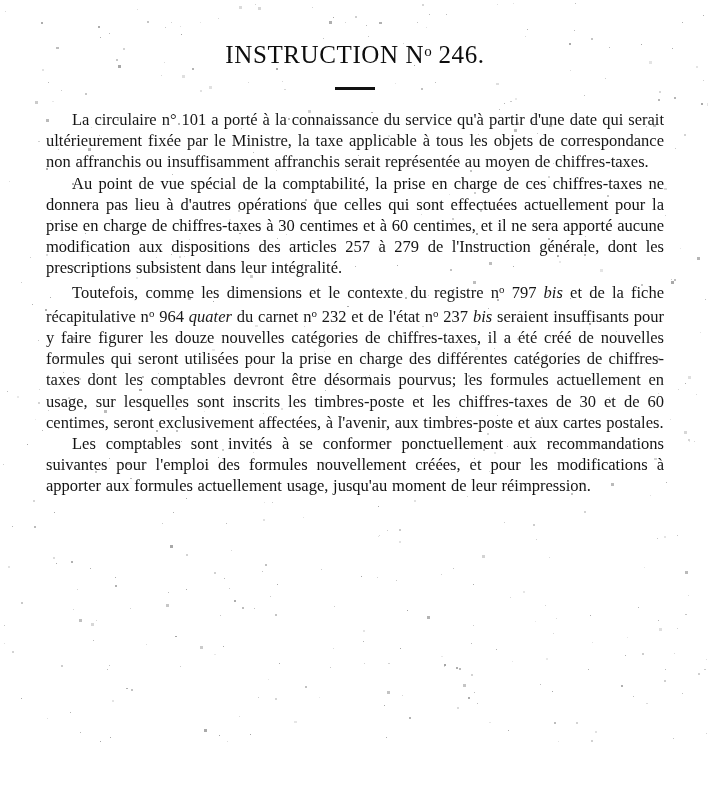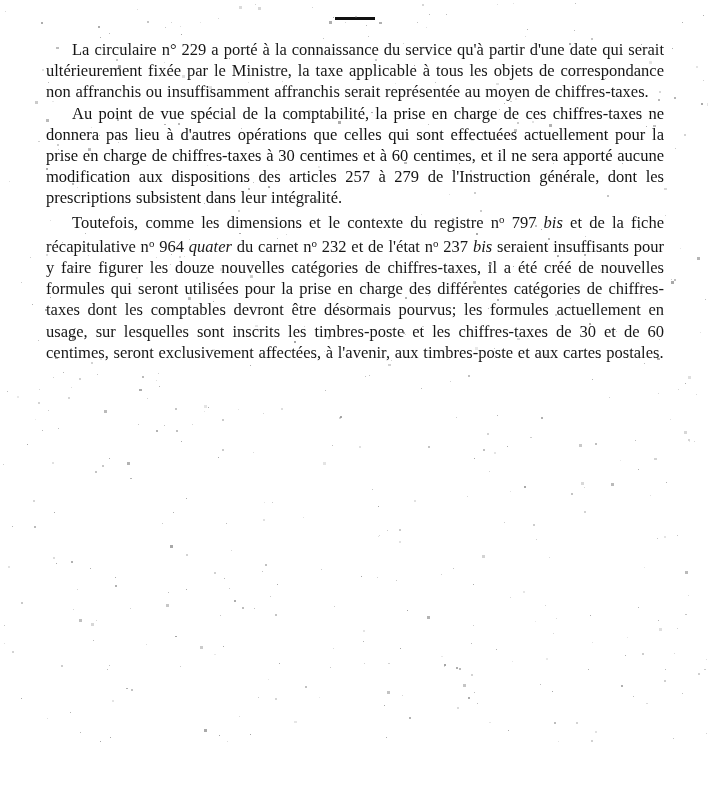--- a/index.html
+++ b/index.html
@@ -113,28 +113,30 @@
   
   .para:nth-child(odd) { color: #171717; }
   .para:nth-child(even) { color: #131313; }
 </style>
 </head>
 <body>
 
 <div class="page">
   <div class="page-inner">
 
+    <h1 class="doc-title"><span>INSTRUCTION N</span><span class="sup">o</span><span> 246.</span></h1>
 
     <div class="title-rule"></div>
 
 
     <div class="body-copy">
-      <p class="para">La circulaire n° 229 a porté à la connaissance du service qu'à partir d'une date qui serait ultérieurement fixée par le Ministre, la taxe applicable à tous les objets de correspondance non affranchis ou insuffisamment affranchis serait représentée au moyen de chiffres-taxes.</p>
+      <p class="para">La circulaire n° 101 a porté à la connaissance du service qu'à partir d'une date qui serait ultérieurement fixée par le Ministre, la taxe applicable à tous les objets de correspondance non affranchis ou insuffisamment affranchis serait représentée au moyen de chiffres-taxes.</p>
       <p class="para">Au point de vue spécial de la comptabilité, la prise en charge de ces chiffres-taxes ne donnera pas lieu à d'autres opérations que celles qui sont effectuées actuellement pour la prise en charge de chiffres-taxes à 30 centimes et à 60 centimes, et il ne sera apporté aucune modification aux dispositions des articles 257 à 279 de l'Instruction générale, dont les prescriptions subsistent dans leur intégralité.</p>
       <p class="para">Toutefois, comme les dimensions et le contexte du registre n<span class="sup">o</span> 797 <i>bis</i> et de la fiche récapitulative n<span class="sup">o</span> 964 <i>quater</i> du carnet n<span class="sup">o</span> 232 et de l'état n<span class="sup">o</span> 237 <i>bis</i> seraient insuffisants pour y faire figurer les douze nouvelles catégories de chiffres-taxes, il a été créé de nouvelles formules qui seront utilisées pour la prise en charge des différentes catégories de chiffres-taxes dont les comptables devront être désormais pourvus; les formules actuellement en usage, sur lesquelles sont inscrits les timbres-poste et les chiffres-taxes de 30 et de 60 centimes, seront exclusivement affectées, à l'avenir, aux timbres-poste et aux cartes postales.</p>
+      <p class="para">Les comptables sont invités à se conformer ponctuellement aux recommandations suivantes pour l'emploi des formules nouvellement créées, et pour les modifications à apporter aux formules actuellement usage, jusqu'au moment de leur réimpression.</p>
     </div>
 
   </div>
 </div>
 
 <div id="scan-noise">
     <span style="left: 493.6px; top: 347.6px; width: 1px; height: 1px; opacity: 0.5;"></span>
     <span style="left: 399.4px; top: 529.3px; width: 2px; height: 2px; opacity: 0.42;"></span>
     <span style="left: 525px; top: 36.1px; width: 1px; height: 1px; opacity: 0.3;"></span>
     <span style="left: 52.8px; top: 377.2px; width: 1px; height: 1px; opacity: 0.38;"></span>

